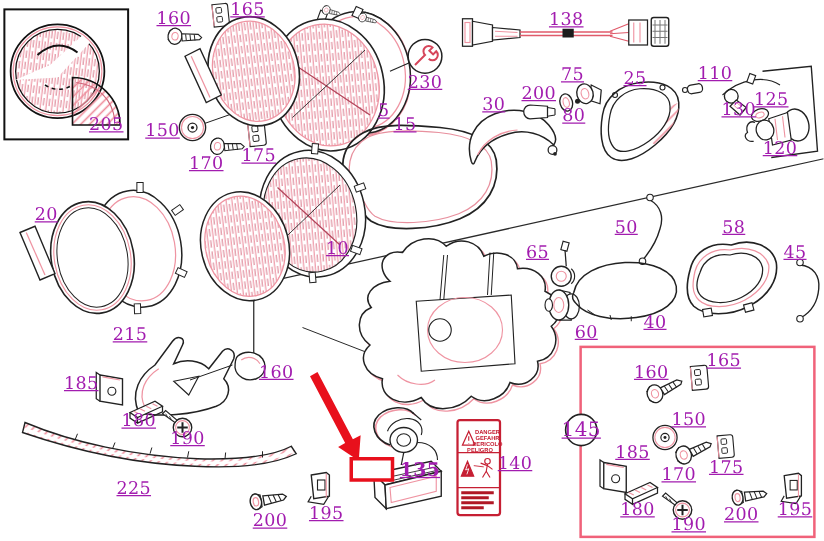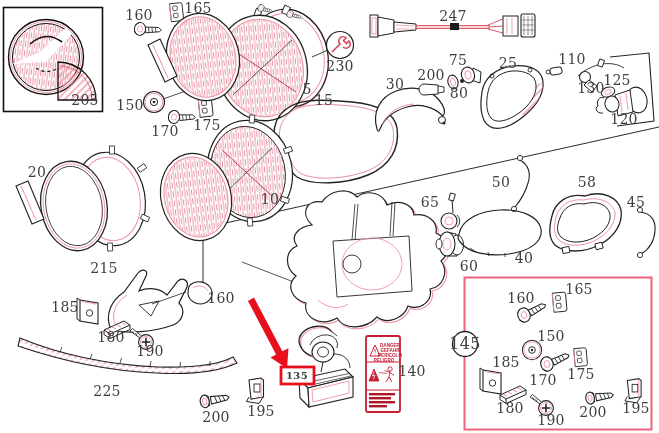--- a/index.html
+++ b/index.html
@@ -3,25 +3,25 @@
 <meta charset="utf-8">
 <style>
   html,body{margin:0;padding:0;background:#fff;}
   #stage{
     position:relative;width:659px;height:433px;background:#fff;overflow:hidden;
     font-family:"DejaVu Serif", serif;
   }
   #art{position:absolute;left:0;top:0;}
   .pl{
     position:absolute;transform:translate(-50%,-50%);
-    font-size:14px;color:#404040;letter-spacing:.3px;white-space:nowrap;
-    line-height:1;z-index:5;
+    font-size:14px;color:#a21caf;letter-spacing:.3px;white-space:nowrap;
+    line-height:1;z-index:5;text-decoration:underline;
   }
   .pl.small{font-size:16px;}
-  .pl.hl{font-size:10px;font-weight:bold;}
+  .pl.hl{font-size:15px;font-weight:bold;margin-left:39px;}
 </style>
 </head>
 <body>
 
 <div id="stage">
 
 <svg id="art" width="659" height="433" viewBox="0 0 659 433">
 <defs>
   <pattern id="lh" width="4.6" height="9" patternUnits="userSpaceOnUse" patternTransform="rotate(7)">
     <line x1="1" y1="0" x2="1" y2="9" stroke="#f0a3b0" stroke-width="1.1"></line>
@@ -408,21 +408,21 @@
 
 <span class="pl" style="left:85px;top:100px">205</span>
 <span class="pl" style="left:139px;top:15px">160</span>
 <span class="pl" style="left:198px;top:8px">165</span>
 <span class="pl" style="left:130px;top:105px">150</span>
 <span class="pl" style="left:165px;top:131px">170</span>
 <span class="pl" style="left:207px;top:125px">175</span>
 <span class="pl" style="left:307px;top:89px">5</span>
 <span class="pl" style="left:324px;top:100px">15</span>
 <span class="pl" style="left:340px;top:66px">230</span>
-<span class="pl" style="left:453px;top:16px">247</span>
+<span class="pl" style="left:453px;top:16px">138</span>
 <span class="pl" style="left:395px;top:84px">30</span>
 <span class="pl" style="left:431px;top:75px">200</span>
 <span class="pl" style="left:459px;top:93px">80</span>
 <span class="pl" style="left:458px;top:60px">75</span>
 <span class="pl" style="left:508px;top:63px">25</span>
 <span class="pl" style="left:572px;top:59px">110</span>
 <span class="pl" style="left:591px;top:88px">130</span>
 <span class="pl" style="left:617px;top:80px">125</span>
 <span class="pl" style="left:624px;top:119px">120</span>
 <span class="pl" style="left:37px;top:172px">20</span>

